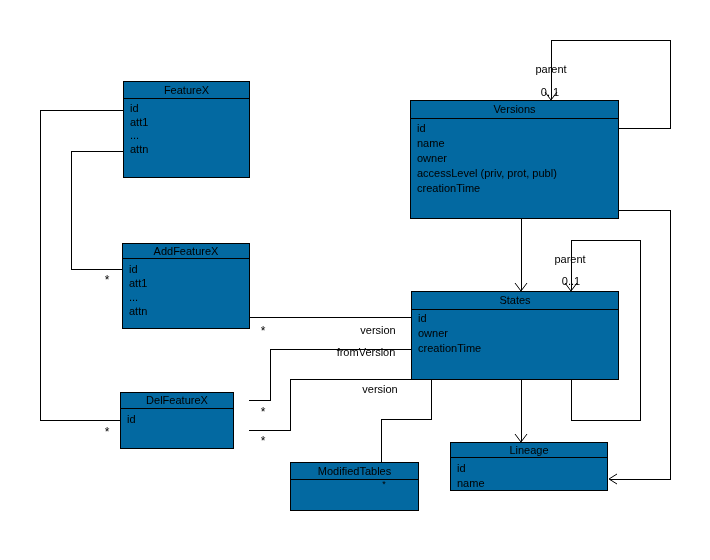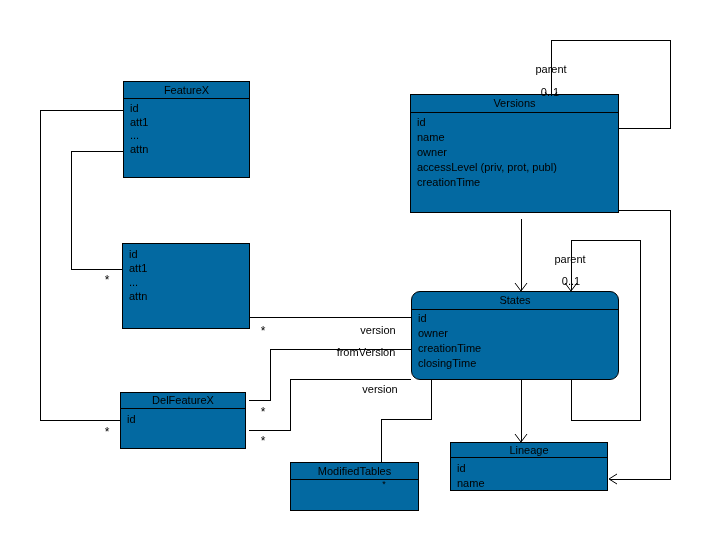--- a/index.html
+++ b/index.html
@@ -91,53 +91,53 @@
     <div class="etitle" style="height:17px; line-height:16px;">FeatureX</div>
     <div class="eattrs" style="line-height:13.5px;">
       <div class="row">id</div>
       <div class="row">att1</div>
       <div class="row">...</div>
       <div class="row">attn</div>
     </div>
   </div>
 
   <div class="entity" style="left:122px; top:243px; width:128px; height:86px;">
+    <div class="etitle" style="height:15px; line-height:14px;">AddFeatureX</div>
     <div class="eattrs" style="line-height:14px;">
       <div class="row">id</div>
       <div class="row">att1</div>
       <div class="row">...</div>
       <div class="row">attn</div>
     </div>
   </div>
 
-  <div class="entity" style="left:120px; top:392px; width:126px; height:57px;">
+  <div class="entity" style="left:120px; top:392px; width:114px; height:57px;">
     <div class="etitle" style="height:16px; line-height:15px;">DelFeatureX</div>
     <div class="eattrs" style="line-height:14px;">
       <div class="row">id</div>
     </div>
   </div>
 
-  <div class="entity" style="left:410px; top:94px; width:209px; height:119px;">
+  <div class="entity" style="left:410px; top:100px; width:209px; height:119px;">
     <div class="etitle" style="height:18px; line-height:17px;">Versions</div>
     <div class="eattrs" style="line-height:15px; padding-top:2px;">
       <div class="row">id</div>
       <div class="row">name</div>
       <div class="row">owner</div>
       <div class="row">accessLevel (priv, prot, publ)</div>
       <div class="row">creationTime</div>
     </div>
   </div>
 
-  <div class="entity" style="left:411px; top:291px; width:208px; height:89px;border-radius:9px;">
+  <div class="entity" style="left:411px; top:291px; width:208px; height:89px;">
     <div class="etitle" style="height:18px; line-height:17px;">States</div>
     <div class="eattrs" style="line-height:15px; padding-top:1px;">
       <div class="row">id</div>
       <div class="row">owner</div>
       <div class="row">creationTime</div>
-      <div class="row">closingTime</div>
     </div>
   </div>
 
   <div class="entity" style="left:450px; top:442px; width:158px; height:49px;">
     <div class="etitle" style="height:15px; line-height:14px;">Lineage</div>
     <div class="eattrs" style="line-height:15px; padding-top:3px;">
       <div class="row">id</div>
       <div class="row">name</div>
     </div>
   </div>

